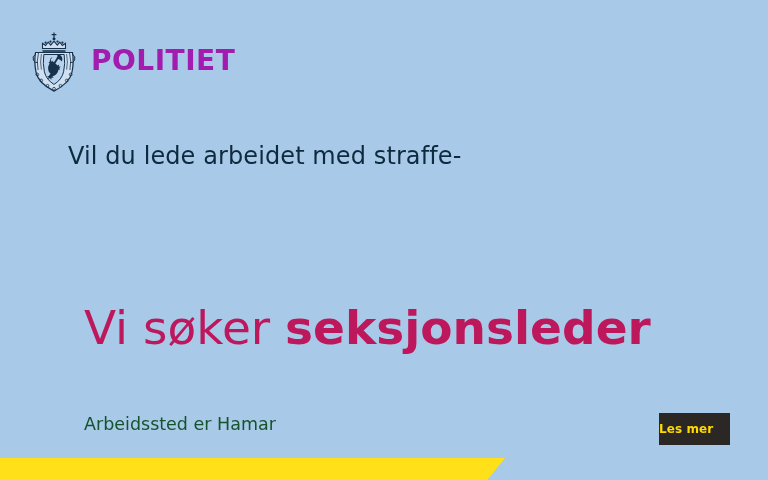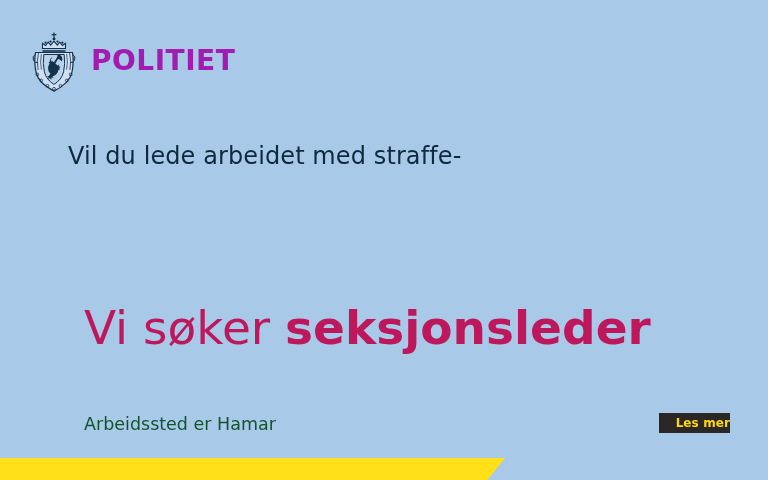--- a/index.html
+++ b/index.html
@@ -86,26 +86,26 @@
     color:#14532d;
     white-space:nowrap;
   }
 
   
   #cta {
     position:absolute;
     left:659px;
     top:413px;
     width:71px;
-    height:20px;
+    height:32px;
     background:#2b2724;
     border:none;
     display:flex;
     align-items:center;
-    justify-content:flex-end;
+    justify-content:flex-start;
     cursor:pointer;
     padding:0;
   }
   #cta-label {
     font-family:"DejaVu Sans", sans-serif;
     font-weight:700;
     font-size:12px;
     letter-spacing:0.1px;
     color:#ffd900;
     line-height:1;

